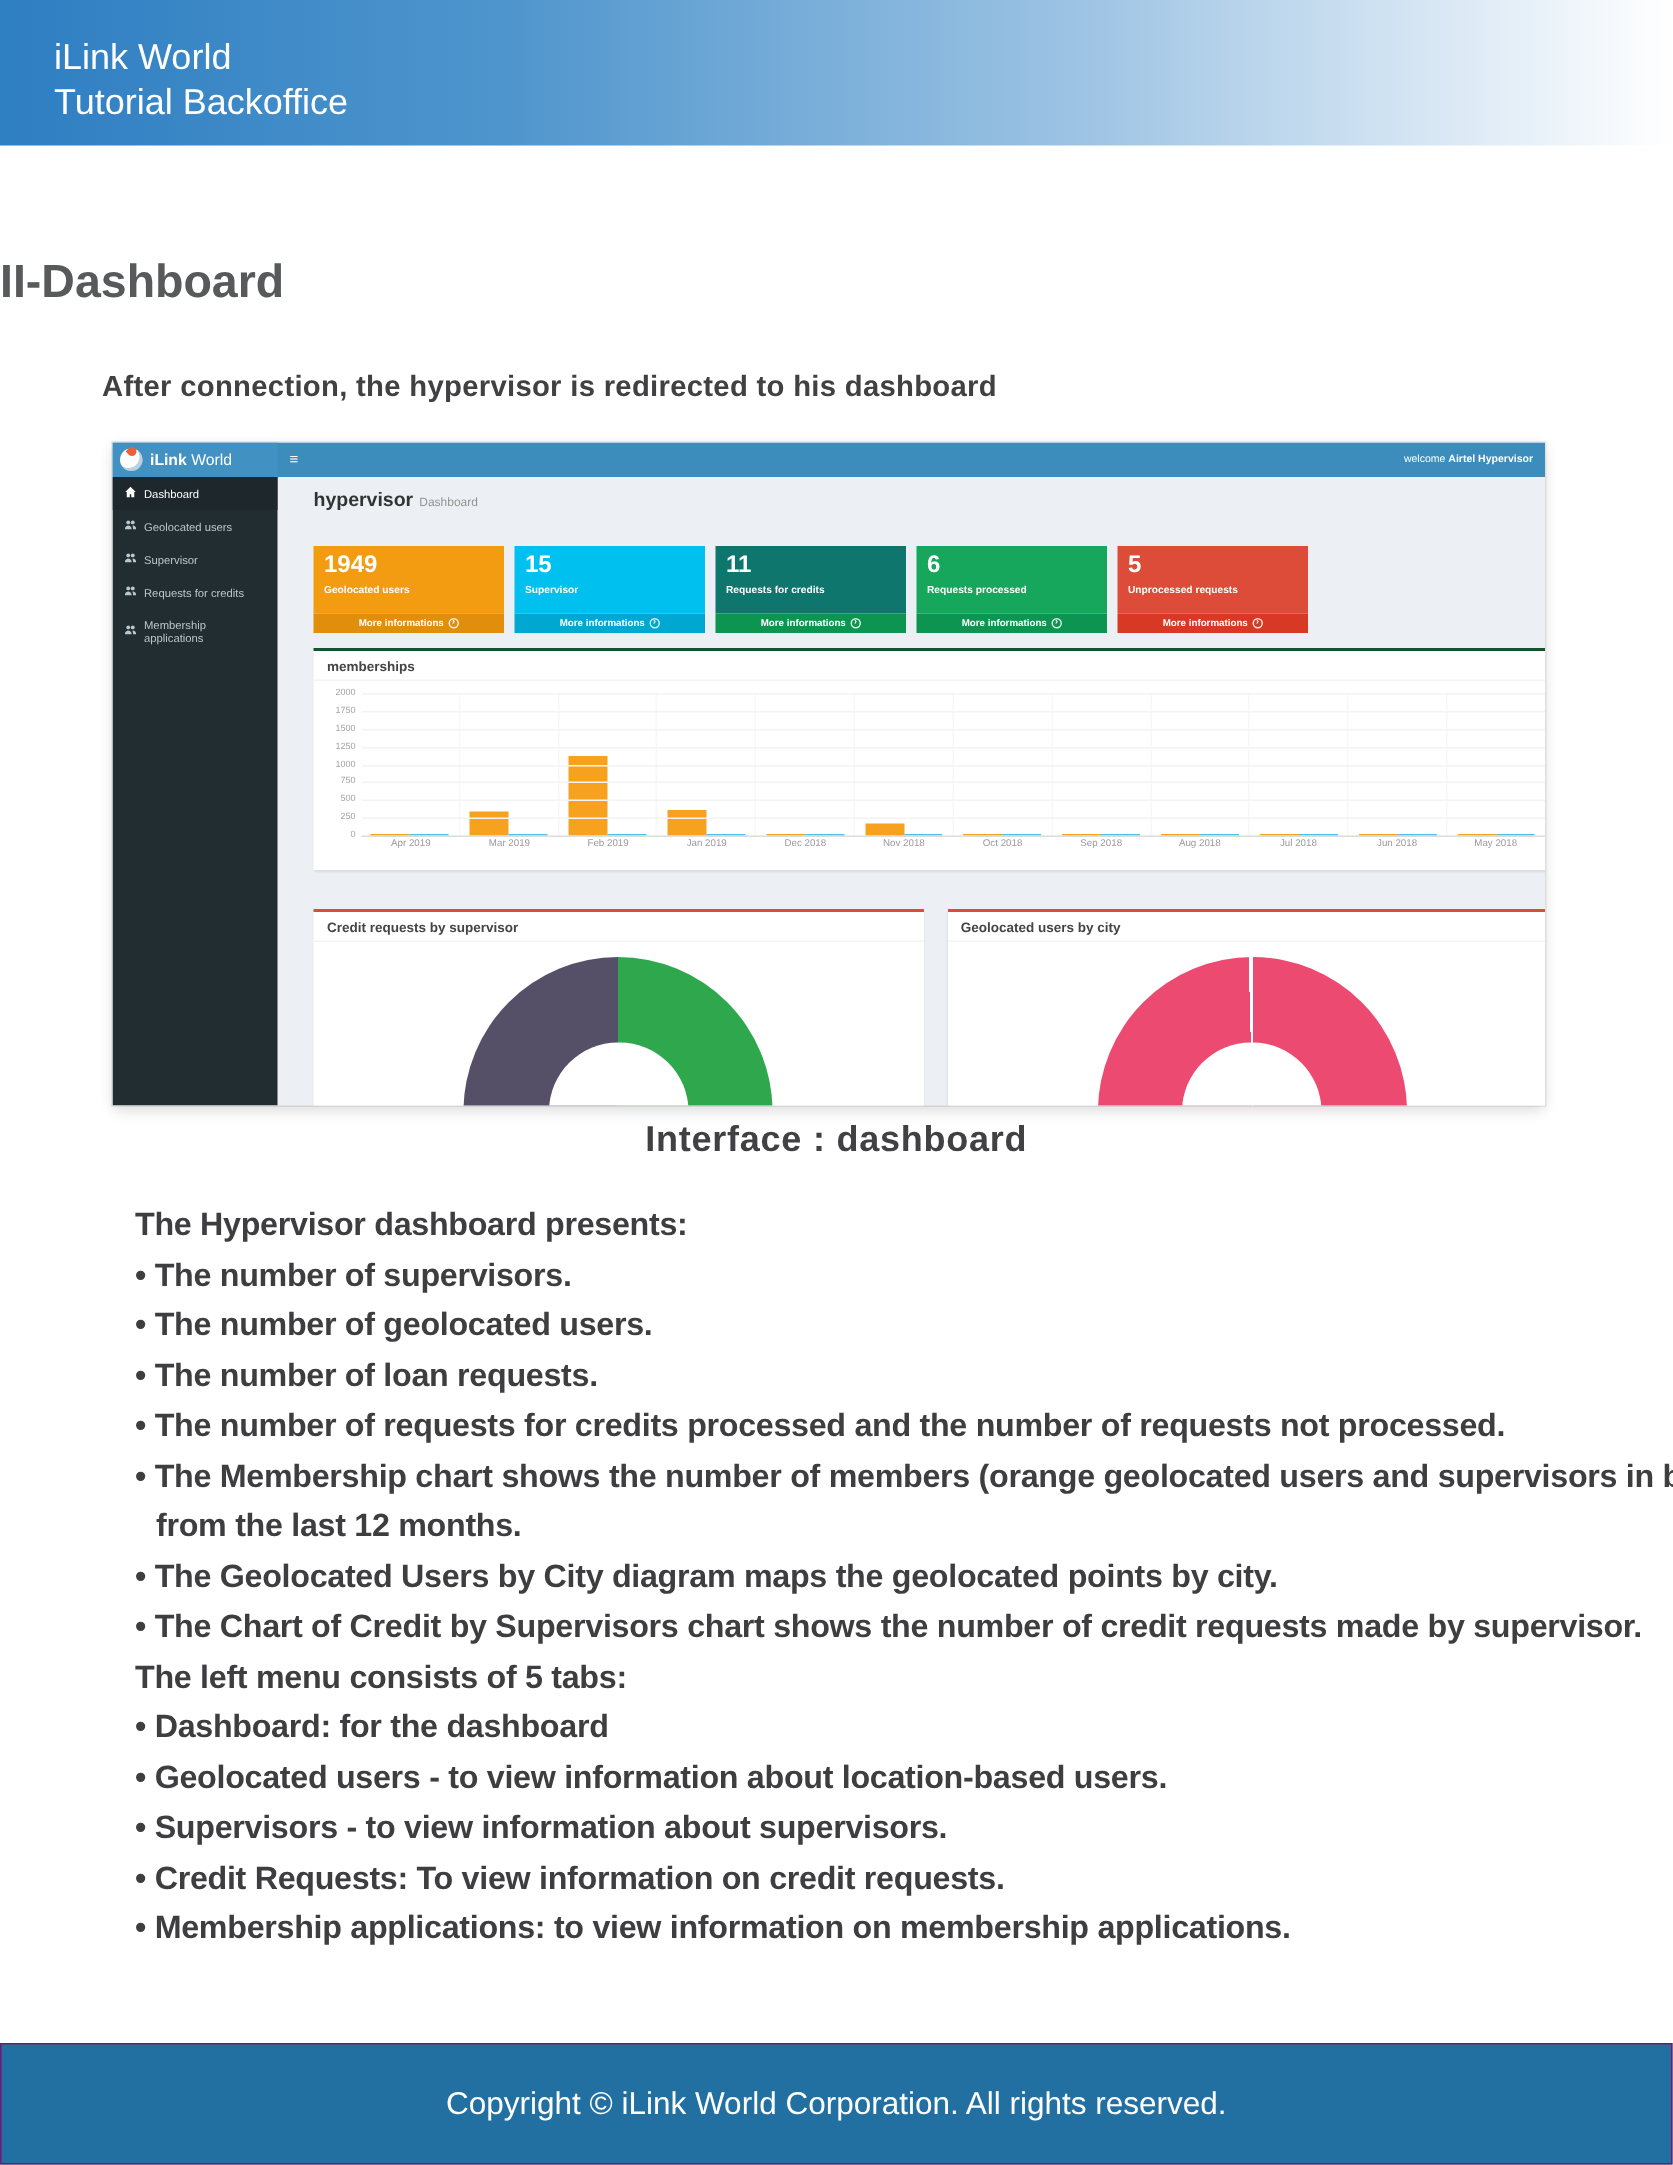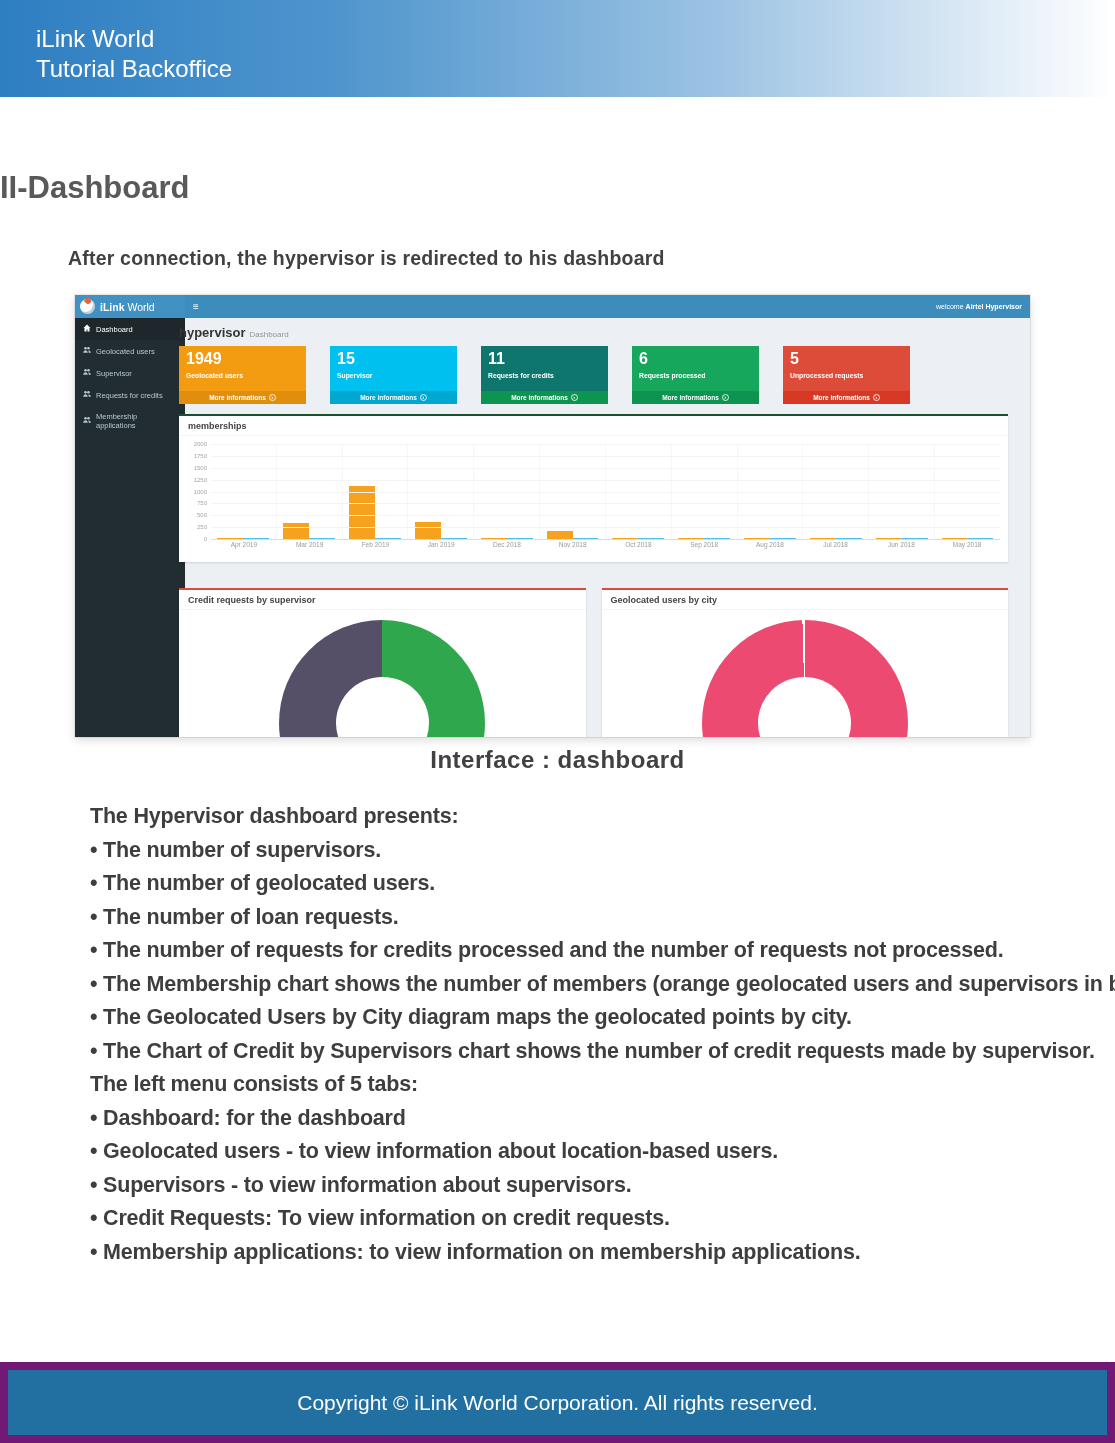--- a/index.html
+++ b/index.html
@@ -8,42 +8,42 @@
   
   #page-header{top:0;left:0;width:1115px;height:97px;
     background:linear-gradient(90deg,#2e7ec2 0%,#4e95cd 30%,#9ec4e4 65%,#ffffff 100%);
     color:#fff;box-sizing:border-box;padding:24px 0 0 36px;font-size:24px;line-height:30px;font-weight:400;}
   #doc-title{top:170px;left:0;width:1115px;text-align:left;font-size:31px;font-weight:bold;color:#58595b;}
   #doc-lead{top:247px;left:68px;font-size:19.5px;font-weight:bold;color:#414042;letter-spacing:.2px;}
   #caption{top:746px;left:0;width:1115px;text-align:center;font-size:24px;font-weight:bold;color:#414042;letter-spacing:.5px;}
   #body-text{top:800px;left:90px;width:990px;color:#3e3e40;font-size:21.5px;font-weight:bold;letter-spacing:-.2px;}
   #body-text .bline{line-height:33.5px;white-space:nowrap;}
   #body-text .ind1{padding-left:14px;}
-  #page-footer{top:1362px;left:0;width:1115px;height:81px;background:#2170a1;border:8px solid #701a75;
+  #page-footer{top:1362px;left:0;width:1115px;height:81px;background:#2170a1;border:1px solid #701a75;
     box-sizing:border-box;display:flex;align-items:center;justify-content:center;color:#fff;font-size:21px;}
   
   #ss{top:295px;left:75px;width:955px;height:442px;background:#ecf0f5;overflow:hidden;
      box-shadow:0 0 0 1px rgba(0,0,0,.07), 0 3px 9px rgba(0,0,0,.15);font-family:"Liberation Sans",sans-serif;}
   #ss-navbar{top:0;left:0;width:955px;height:23px;background:#3c8dbc;}
   #ss-logo{top:0;left:0;width:110px;height:23px;background:#4191c2;display:flex;align-items:center;gap:5px;
      box-sizing:border-box;padding-left:5px;color:#fff;font-size:10.5px;}
   .globe{width:15px;height:15px;border-radius:50%;background:#fdfdfd;position:relative;flex:none;
      box-shadow:inset -2px -2px 0 rgba(60,120,170,.35);}
   .globe::after{content:"";position:absolute;left:4.5px;top:-1px;width:6px;height:6px;background:#e8633a;
      border-radius:50% 50% 50% 0;transform:rotate(45deg);}
   #ss-hamburger{left:118px;top:0;height:23px;display:flex;align-items:center;color:#fff;font-size:10px;cursor:pointer;}
   #ss-welcome{right:8px;top:0;height:23px;display:flex;align-items:center;color:#fff;font-size:7px;gap:2px;}
   #ss-sidebar{left:0;top:23px;width:110px;height:419px;background:#222d32;}
   .side-item{display:flex;align-items:center;gap:5px;padding:6px 8px;font-size:7.5px;color:#b8c7ce;cursor:pointer;}
   .side-item.active{color:#fff;background:#1e282c;}
   .side-item svg{width:8px;height:8px;flex:none;fill:currentColor;}
-  #ss-main{left:96px;top:23px;width:845px;height:419px;box-sizing:border-box;padding:7px 8px;}
+  #ss-main{left:126px;top:23px;width:845px;height:419px;box-sizing:border-box;padding:7px 8px;}
   #ss-heading{font-size:13px;font-weight:bold;color:#333;}
   #ss-heading .sub{font-size:8px;font-weight:normal;color:#949494;margin-left:4px;}
-  #cards{display:flex;gap:24px;margin-top:6px;}
+  #cards{display:flex;gap:7px;margin-top:24px;}
   .card{width:127px;flex:none;cursor:default;}
   .card-body{height:45px;box-sizing:border-box;padding:4px 7px;color:#fff;}
   .card-value{font-size:16px;font-weight:bold;line-height:18px;}
   .card-label{font-size:6.8px;font-weight:bold;margin-top:4px;}
   .card-footer{height:13px;display:flex;align-items:center;justify-content:center;gap:3px;
      color:#fff;font-size:6.5px;font-weight:bold;cursor:pointer;}
   .mi-circ{width:7px;height:7px;border:1px solid rgba(255,255,255,.85);border-radius:50%;box-sizing:border-box;
      font-size:6px;line-height:5px;text-align:center;display:inline-block;}
   .panel{background:#fff;box-shadow:0 1px 2px rgba(0,0,0,.12);}
   #panel-memberships{margin-top:10px;border-top:2px solid #14532d;height:148px;box-sizing:border-box;}
@@ -292,20 +292,21 @@
 </div>
 
 <div class="abs" id="caption">Interface : dashboard</div>
 <div class="abs" id="body-text">
     <div class="bline">The Hypervisor dashboard presents:</div>
     <div class="bline">• The number of supervisors.</div>
     <div class="bline">• The number of geolocated users.</div>
     <div class="bline">• The number of loan requests.</div>
     <div class="bline">• The number of requests for credits processed and the number of requests not processed.</div>
     <div class="bline">• The Membership chart shows the number of members (orange geolocated users and supervisors in blue)</div>
+    <div class="bline ind1">from the last 12 months.</div>
     <div class="bline">• The Geolocated Users by City diagram maps the geolocated points by city.</div>
     <div class="bline">• The Chart of Credit by Supervisors chart shows the number of credit requests made by supervisor.</div>
     <div class="bline">The left menu consists of 5 tabs:</div>
     <div class="bline">• Dashboard: for the dashboard</div>
     <div class="bline">• Geolocated users - to view information about location-based users.</div>
     <div class="bline">• Supervisors - to view information about supervisors.</div>
     <div class="bline">• Credit Requests: To view information on credit requests.</div>
     <div class="bline">• Membership applications: to view information on membership applications.</div>
   </div>
 <div class="abs" id="page-footer">

